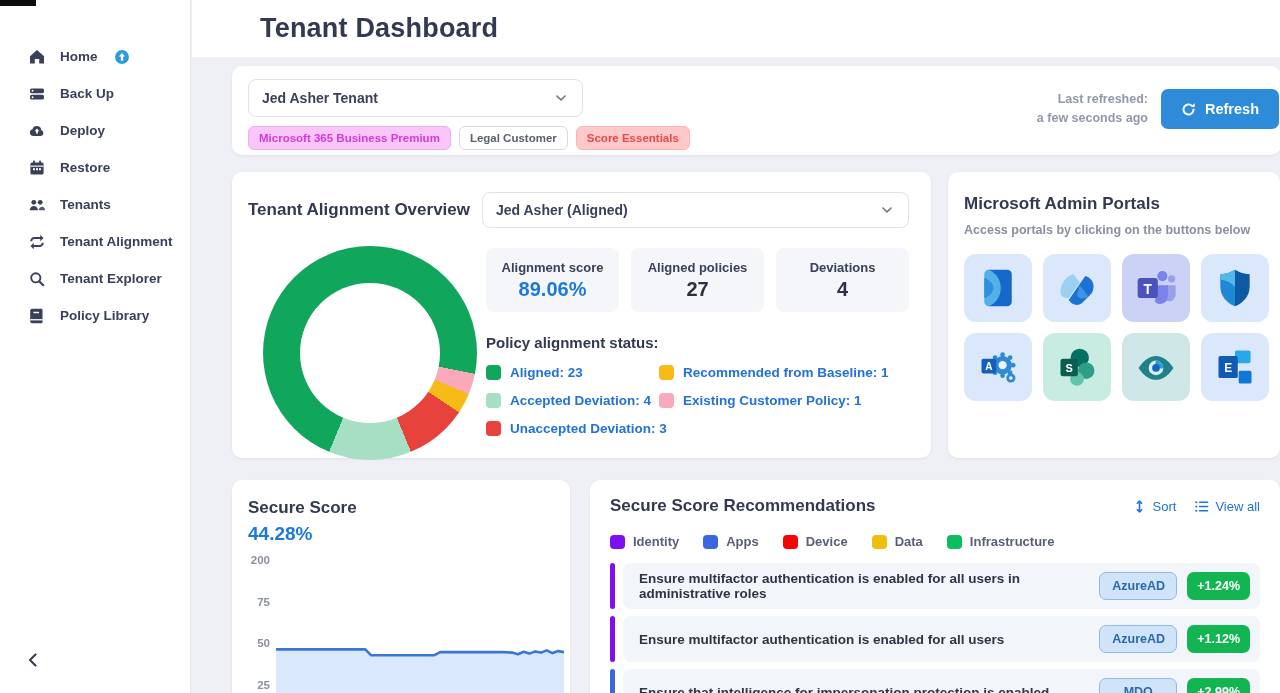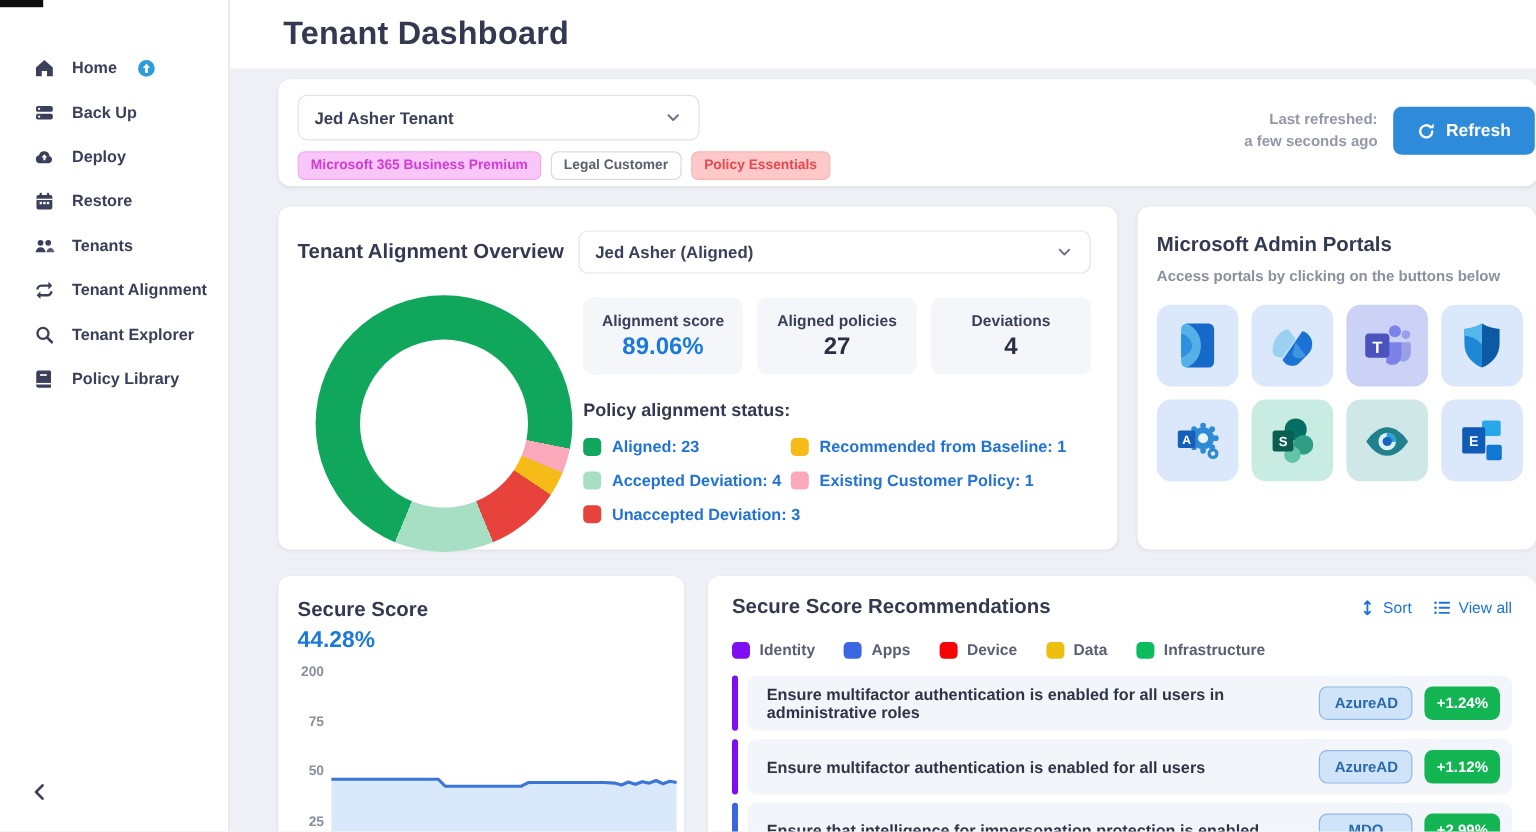--- a/index.html
+++ b/index.html
@@ -16,21 +16,21 @@
   .nav-item { display:flex; align-items:center; gap:14px; height:37px; padding-left:28px;
     font-size:13.5px; font-weight:700; color:#3a4059; cursor:pointer; white-space:nowrap; }
   .nav-item .ic { width:18px; height:18px; flex:0 0 18px; display:flex; }
   .nav-item .ic svg { width:18px; height:18px; }
   .nav-badge { width:16px; height:16px; display:flex; margin-left:2px; }
   .nav-badge svg { width:16px; height:16px; }
   .collapse-btn { position:absolute; left:24px; bottom:24px; background:none; border:none;
     cursor:pointer; width:18px; height:18px; }
   
   .main { margin-left:192px; }
-  .topbar { height:57px; background:#fff; display:flex; align-items:center; padding-left:44px; }
+  .topbar { height:57px; background:#fff; display:flex; align-items:center; padding-left:68px; }
   .topbar h1 { font-size:27px; font-weight:800; color:#333950; letter-spacing:.2px; }
   .content { padding:9px 0 0 40px; }
   .card { background:#fff; border-radius:10px; box-shadow:0 1px 3px rgba(30,35,60,.07); }
   
   .tenant-bar { width:1049px; height:89px; padding:13px 2px 0 16px; position:relative; margin-bottom:17px; }
   .select { border:1px solid #dfe3ea; border-radius:8px; background:#fff; display:flex;
     align-items:center; justify-content:space-between; padding:0 13px; font-size:14px;
     color:#3a4059; font-weight:600; cursor:pointer; }
   .tenant-select { width:335px; height:38px; }
   .chev { width:16px; height:16px; }
@@ -209,21 +209,21 @@
     <section class="card tenant-bar">
       <div class="select tenant-select">
         <span>Jed Asher Tenant</span>
         <svg class="chev" viewBox="0 0 18 18">
             <path d="M4.5 6.8 9 11.3l4.5-4.5" fill="none" stroke="#6b7185" stroke-width="1.8" stroke-linecap="round" stroke-linejoin="round"></path>
           </svg>
       </div>
       <div class="tags" id="tags">
           <span class="tag" style="background: rgb(249, 198, 248); color: rgb(210, 59, 216); border-color: rgb(242, 171, 240);">Microsoft 365 Business Premium</span>
           <span class="tag" style="background: rgb(255, 255, 255); color: rgb(91, 96, 112); border-color: rgb(217, 219, 224);">Legal Customer</span>
-          <span class="tag" style="background: rgb(254, 201, 200); color: rgb(229, 72, 77); border-color: rgb(252, 181, 180);">Policy Essentials</span>
+          <span class="tag" style="background: rgb(254, 201, 200); color: rgb(229, 72, 77); border-color: rgb(252, 181, 180);">Score Essentials</span>
         </div>
       <div class="refresh-wrap">
         <div class="refreshed">
           <div>Last refreshed:</div>
           <div>a few seconds ago</div>
         </div>
         <button class="refresh-btn">
           <svg viewBox="0 0 16 16">
               <path d="M13.4 8A5.4 5.4 0 1 1 11.8 4.1" fill="none" stroke="#fff" stroke-width="2.1" stroke-linecap="round"></path>
               <path d="M14.6 1v4.2h-4.2z" fill="#fff"></path>

